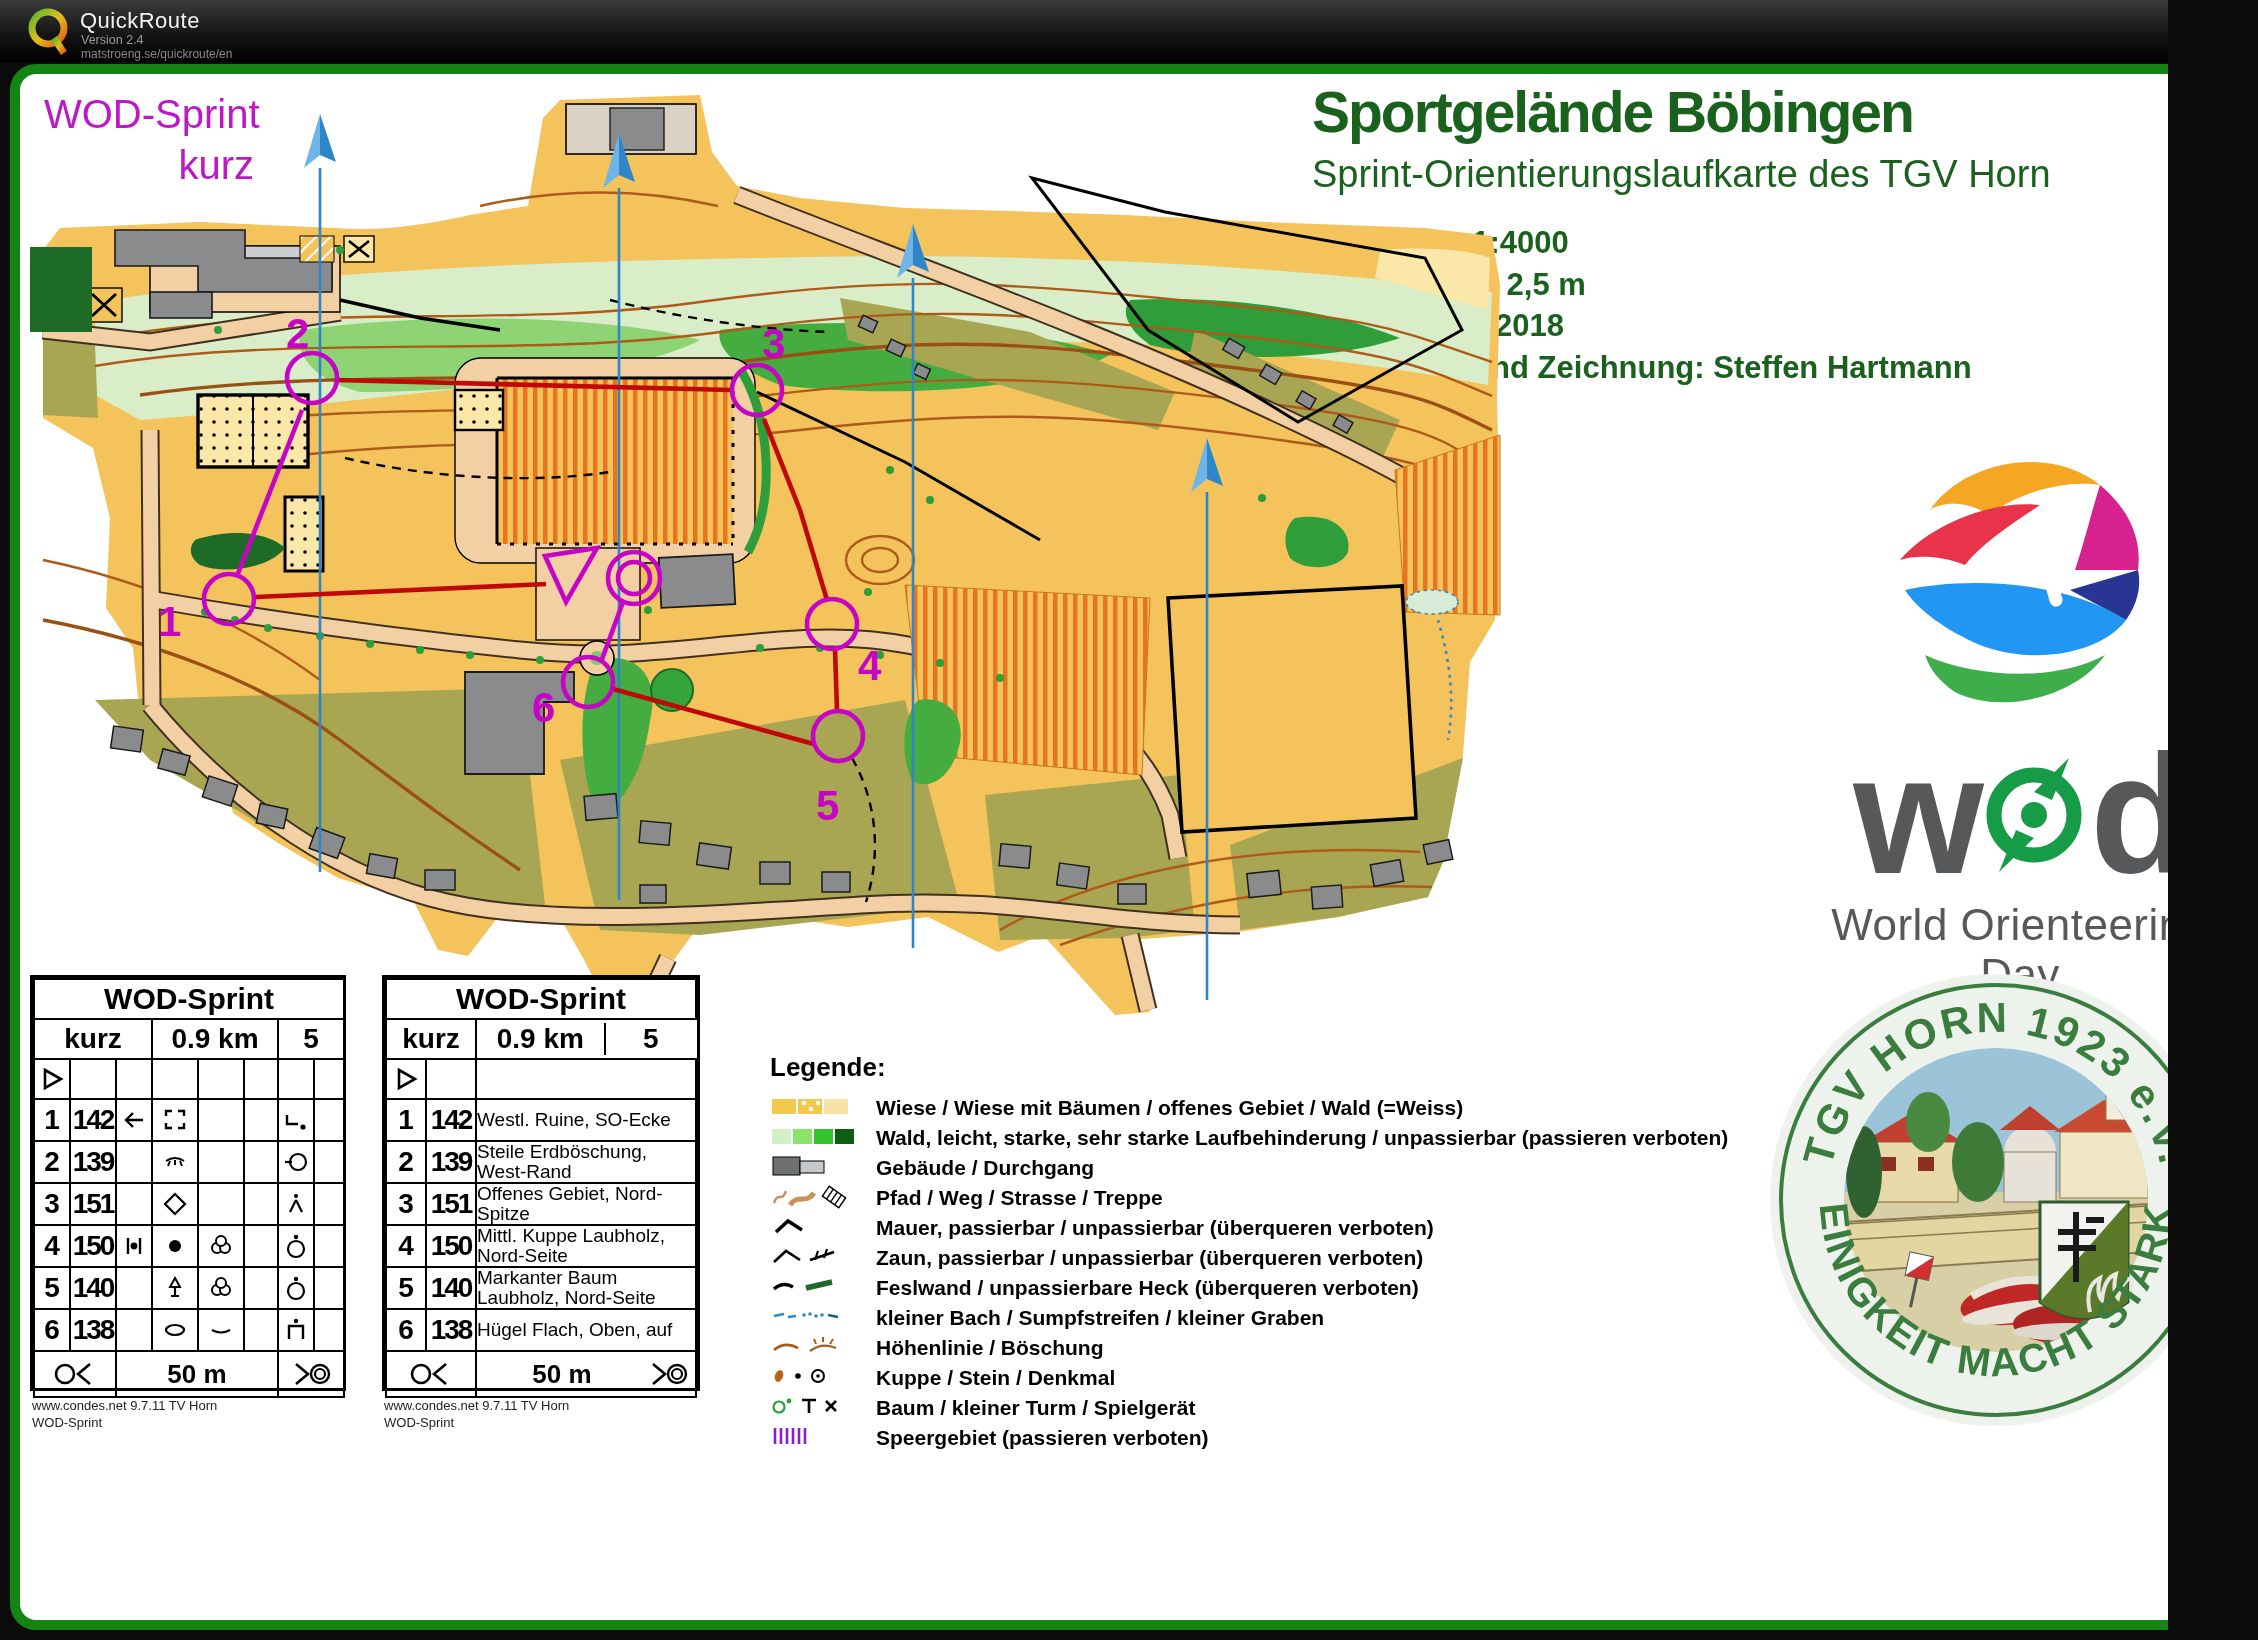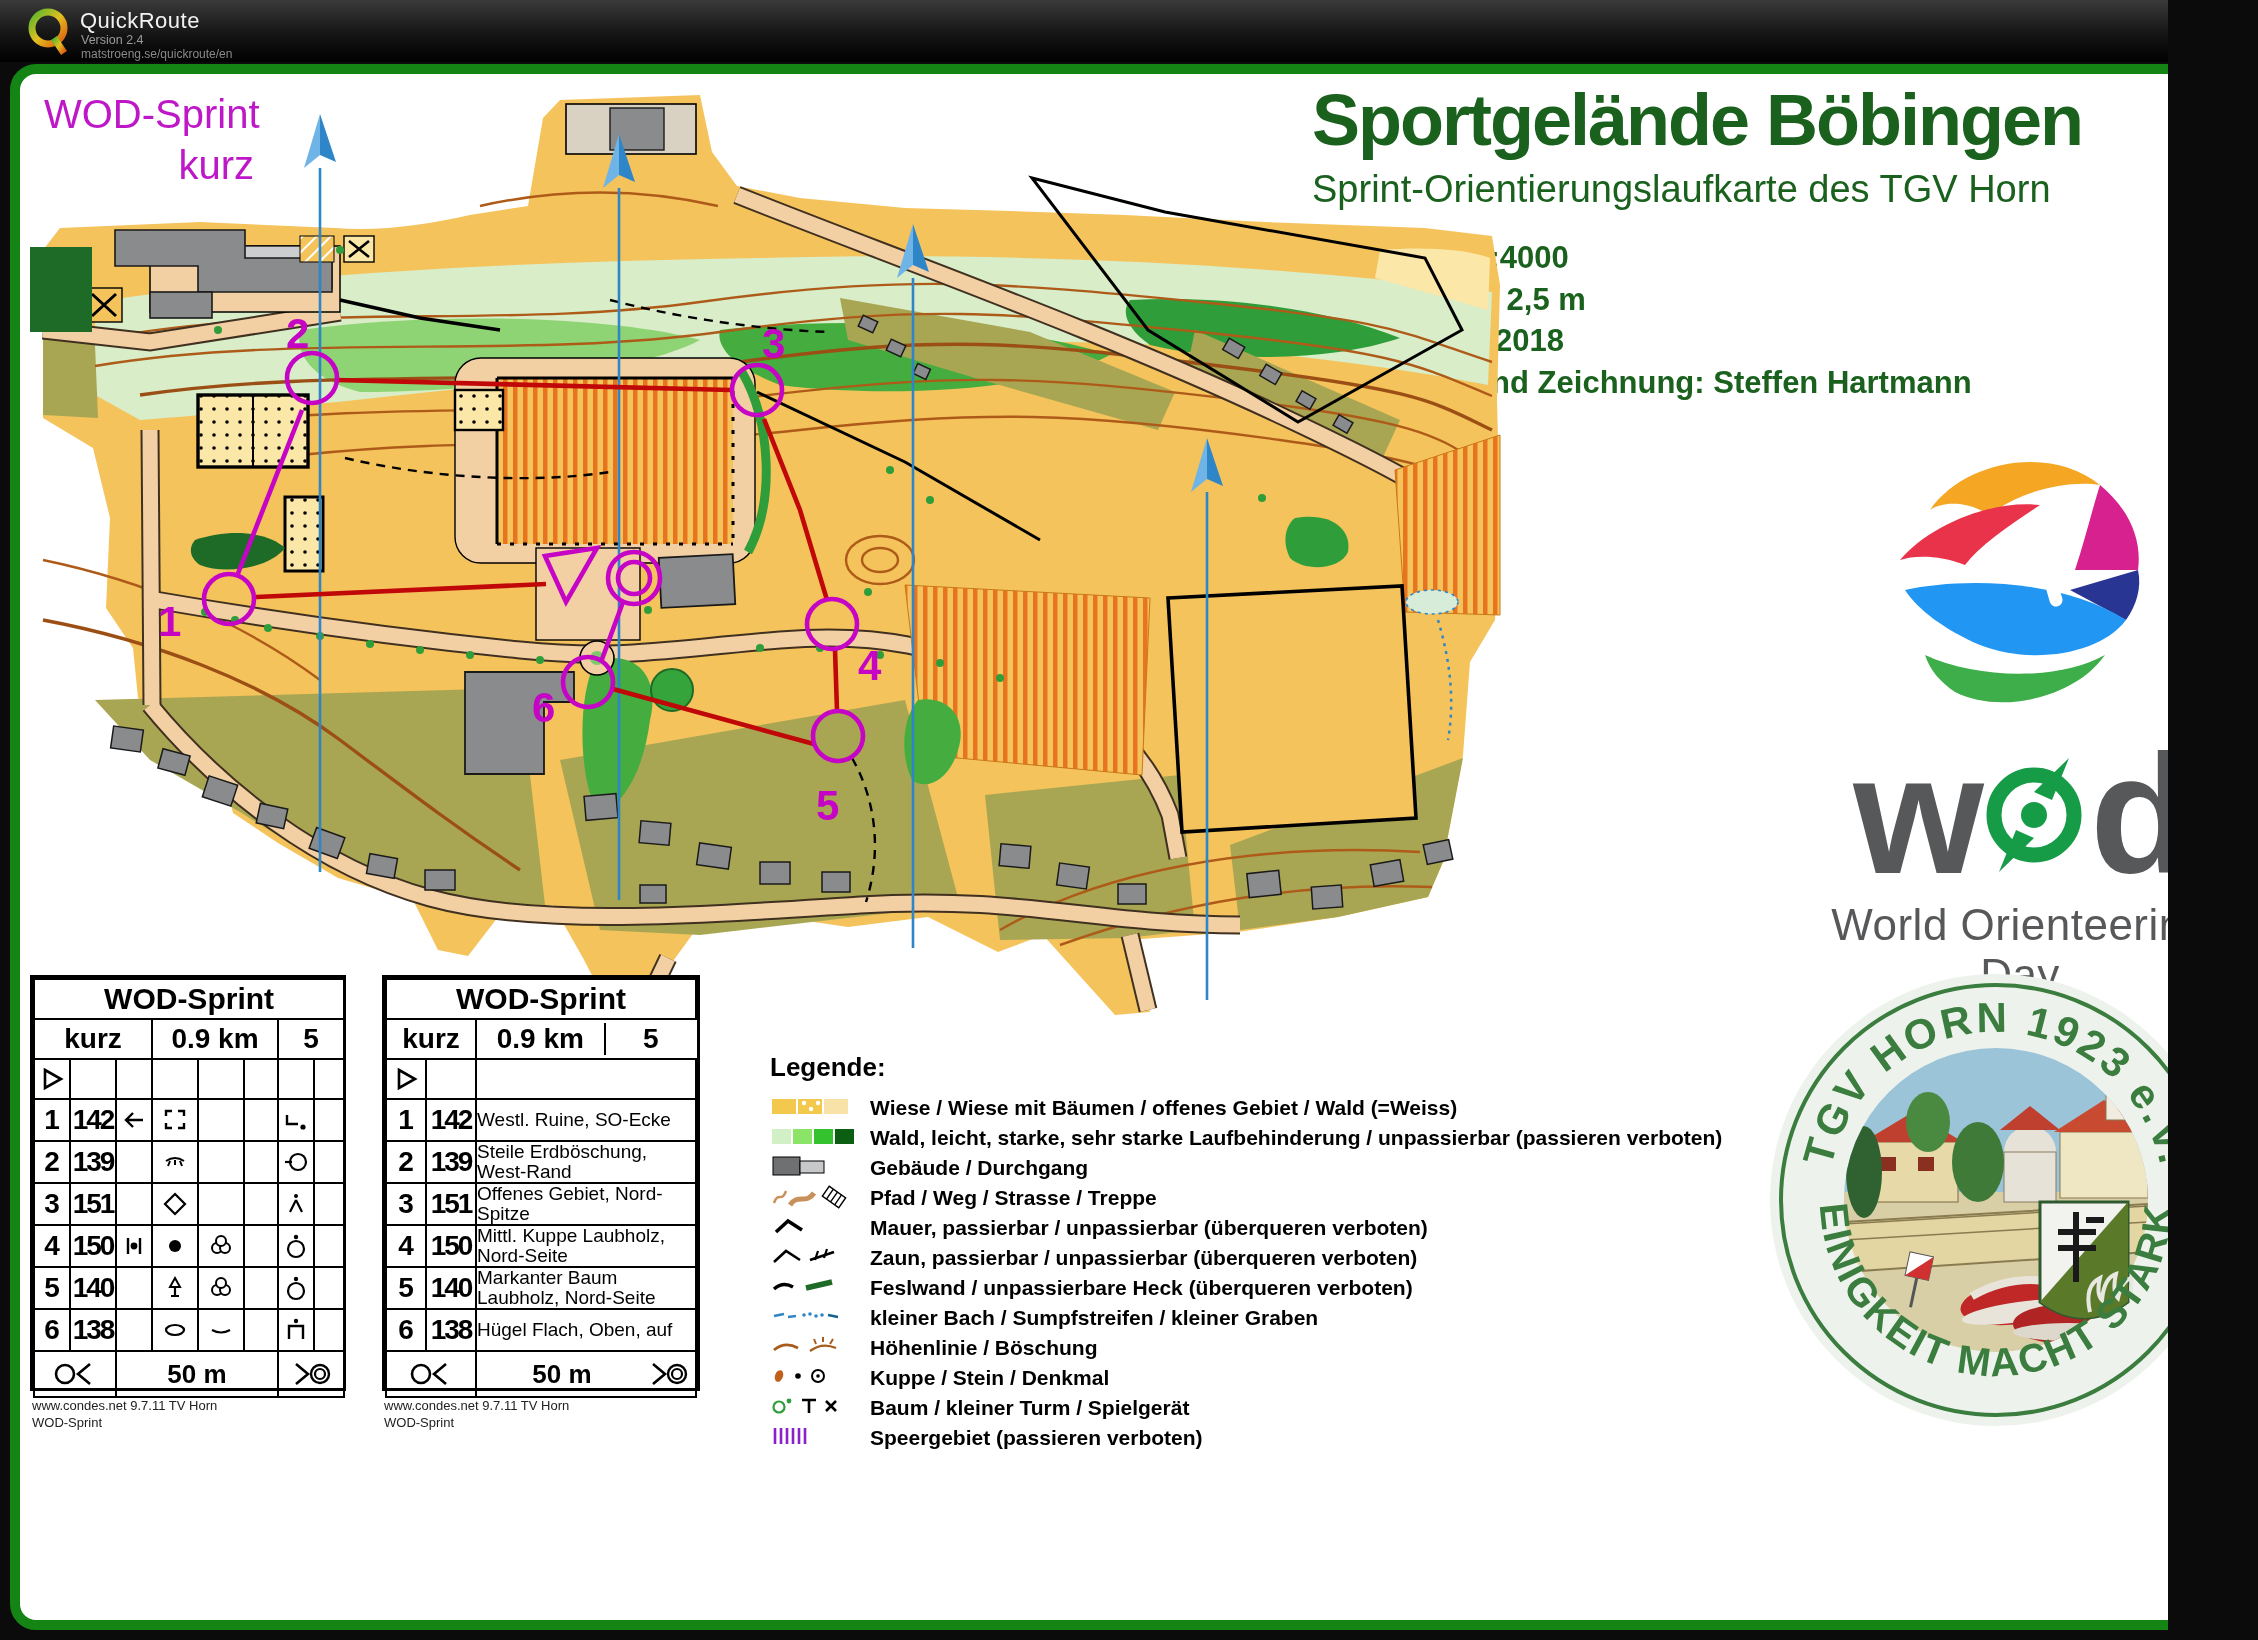--- a/index.html
+++ b/index.html
@@ -18,21 +18,21 @@
   .page{position:absolute;left:10px;top:64px;width:2238px;height:1566px;
     background:#ffffff;border:10px solid #148414;border-radius:26px;box-sizing:border-box;}
 
   
   .maplabel{position:absolute;left:44px;top:92px;width:216px;color:#be17c8;font-size:40px;}
   .maplabel .l1{text-align:left;}
   .maplabel .l2{text-align:right;margin-top:6px;padding-right:6px;}
 
   
   .titleblock{position:absolute;left:1312px;top:84px;width:940px;color:#1a611e;}
-  .titleblock .t{font-size:72px;font-weight:bold;letter-spacing:-2px;line-height:1.0;}
+  .titleblock .t{font-size:57px;font-weight:bold;letter-spacing:-2px;line-height:1.0;}
   .titleblock .s{font-size:38px;margin-top:12px;}
   .titleblock .d{font-size:31px;font-weight:bold;margin-top:26px;line-height:1.34;}
 
   
   .mapwrap{position:absolute;left:14px;top:78px;width:1500px;height:1020px;}
 
   
   .card{position:absolute;background:#fff;border:3px solid #000;box-sizing:border-box;}
   .card table{border-collapse:collapse;width:100%;height:100%;table-layout:fixed;}
   .card td{border:2px solid #000;text-align:center;vertical-align:middle;padding:0;overflow:hidden;}
@@ -41,21 +41,21 @@
   .card .num{font-size:28px;font-weight:bold;}
   .card .code{font-size:28px;font-weight:bold;letter-spacing:-2px;}
   .card .desc{font-size:19px;text-align:left;padding:0 0;font-weight:normal;line-height:1.05;}
   .card .ft{font-size:26px;font-weight:bold;margin-top:36px;}
   .credits{position:absolute;font-size:13px;color:#222;line-height:1.3;}
   .g{display:inline-block;vertical-align:middle;}
 
   
   .legend{position:absolute;left:770px;top:1052px;width:1010px;}
   .legend .lt{font-size:26px;font-weight:bold;color:#000;margin-bottom:10px;}
-  .lrow{display:flex;align-items:center;height:30px;}
+  .lrow{display:flex;align-items:center;height:30px;gap:6px;}
   .lsym{width:100px;flex:0 0 100px;}
   .ltext{font-size:21px;font-weight:bold;color:#000;white-space:nowrap;}
 
   
   .wodlogo{position:absolute;left:1800px;top:430px;width:440px;text-align:center;}
   .wodword{display:flex;align-items:center;justify-content:center;margin-top:6px;}
   .wodword .wl{font-size:168px;font-weight:bold;color:#57585a;line-height:.8;letter-spacing:-6px;}
   .wodtag{font-size:44px;color:#57585a;margin-top:10px;letter-spacing:.5px;}
   .badge{position:absolute;left:1768px;top:972px;width:456px;height:456px;}
   .hashtags{position:absolute;left:1700px;top:1496px;width:470px;text-align:right;

